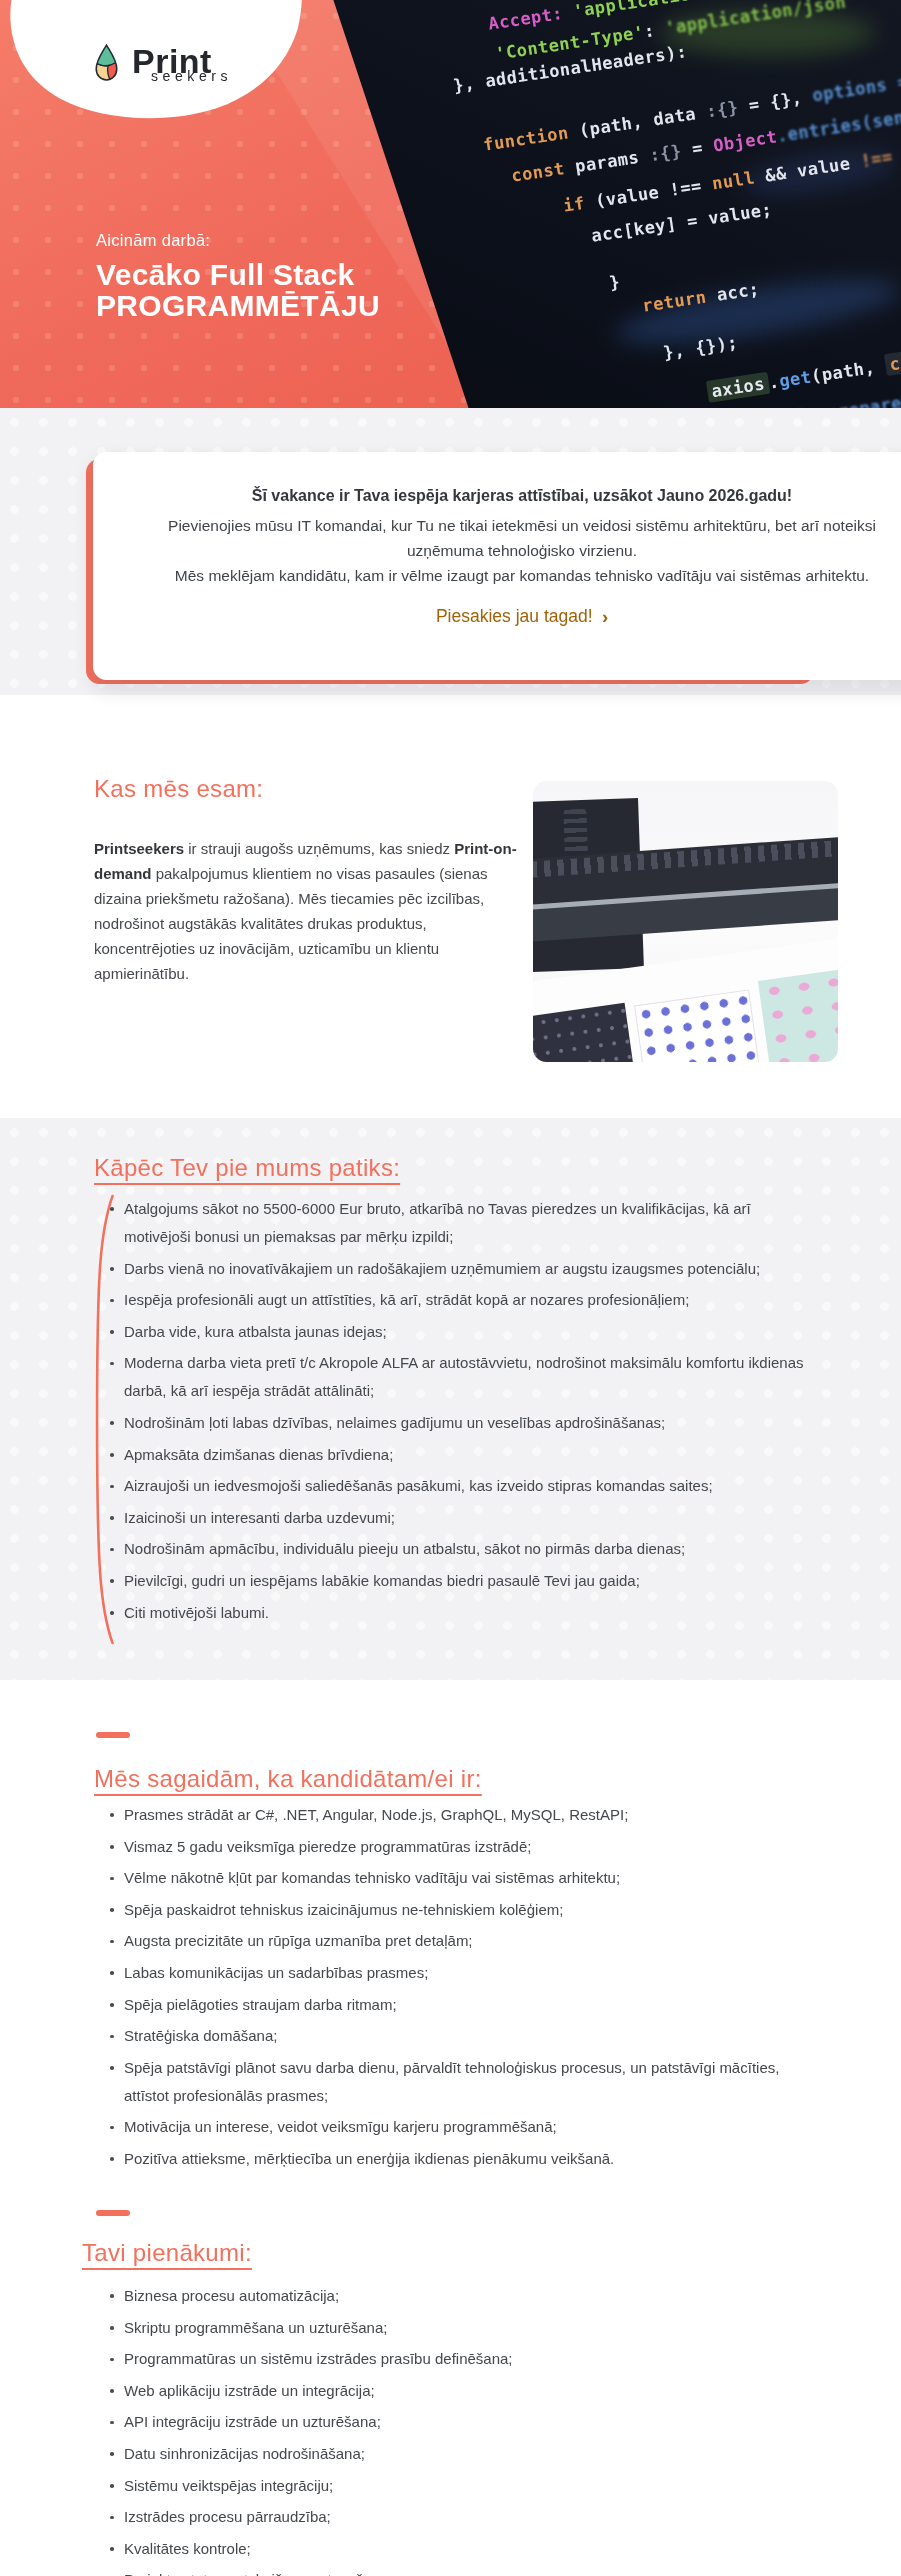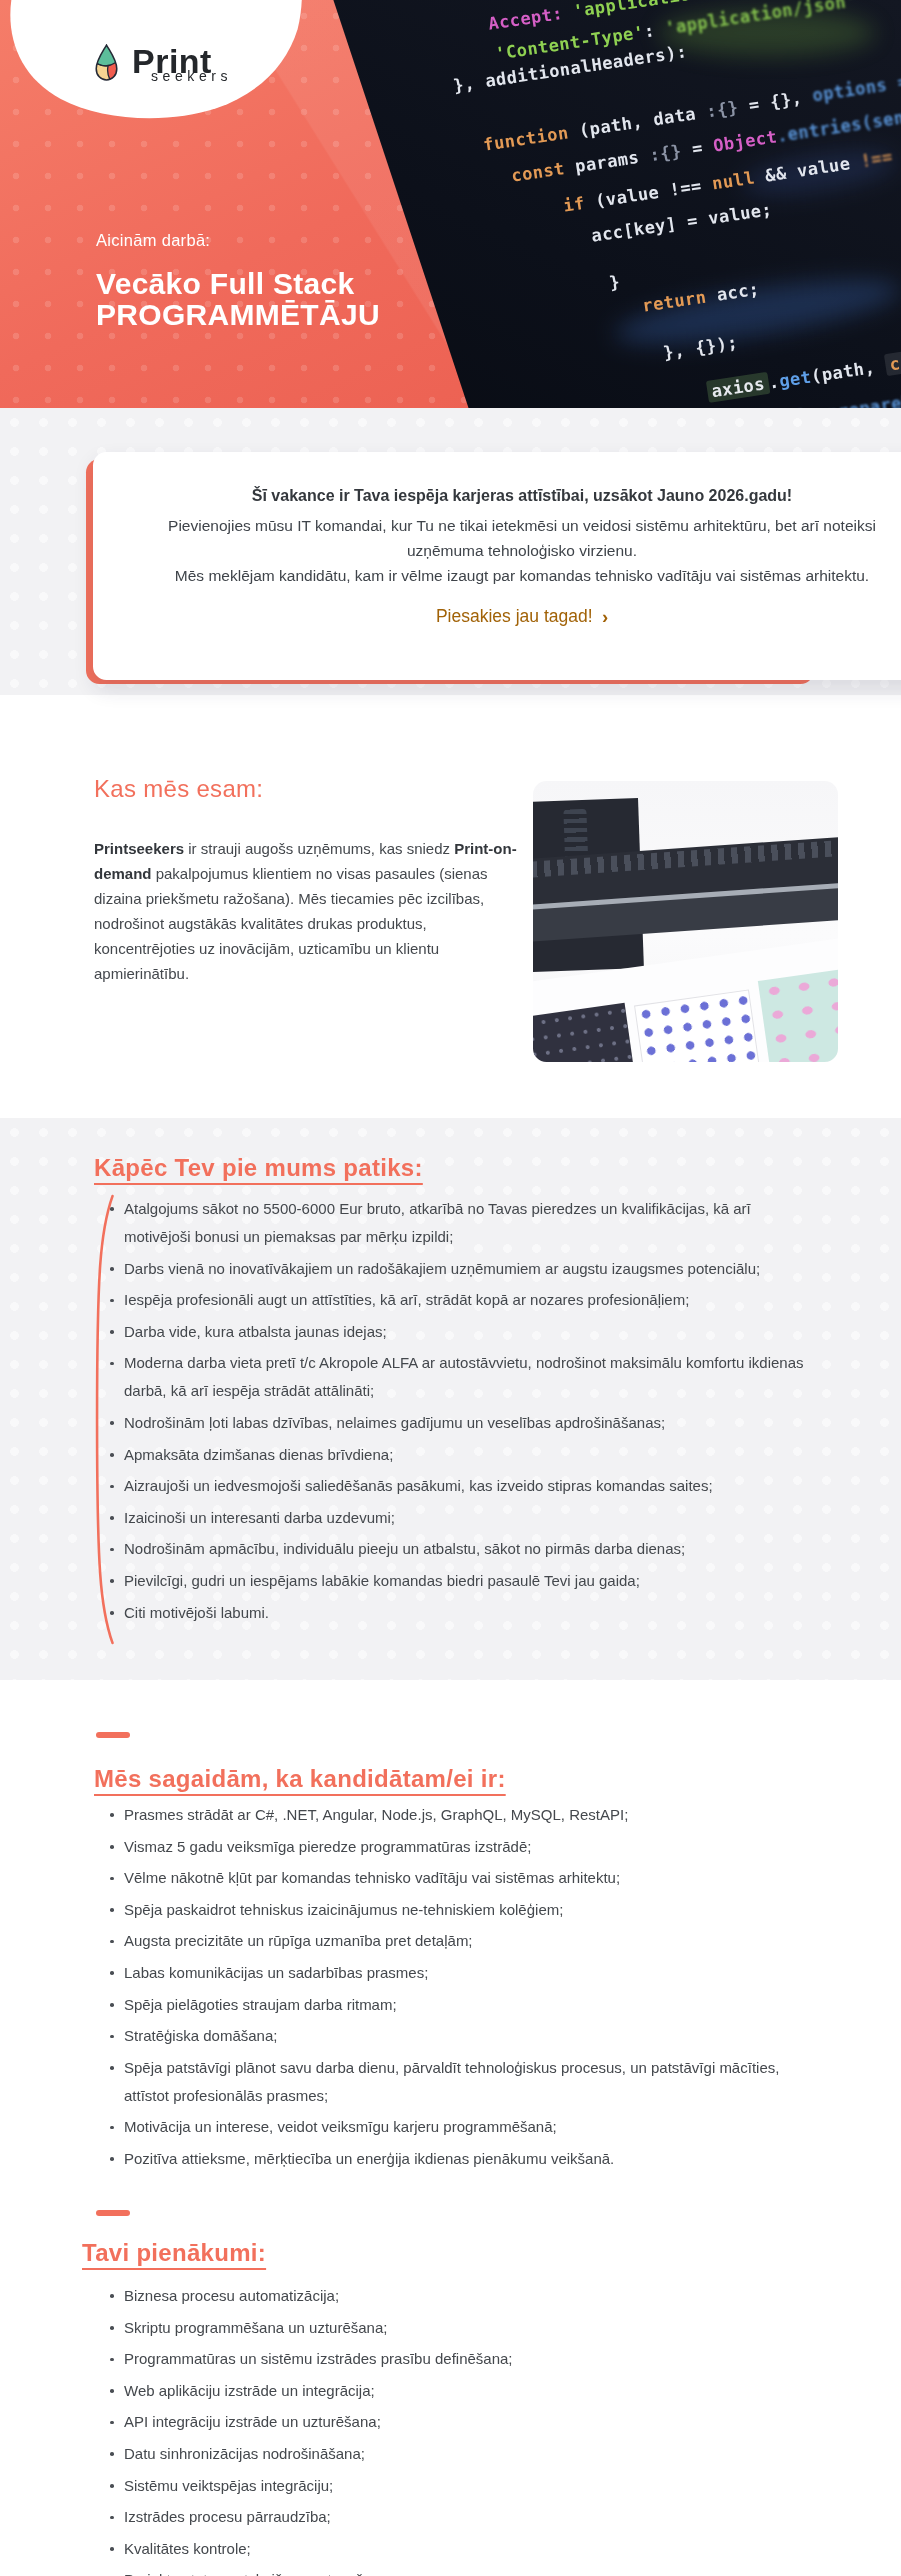--- a/index.html
+++ b/index.html
@@ -30,21 +30,21 @@
   .glow.g2 { left:613px; top:289px; width:289px; height:46px; background:rgba(70,130,230,0.25); transform:rotate(-9deg); }
   .glow.g3 { left:742px; top:155px; width:155px; height:36px; background:rgba(70,110,210,0.18); transform:rotate(-9deg); }
 
   .logo-blob { position:absolute; left:0; top:0; }
   .logo { position:absolute; left:94px; top:44px; width:216px; height:57px; }
   .logo-drop { position:absolute; left:0; top:0; }
   .logo-primary { position:absolute; left:38px; top:-2.1px; font-size:34px; font-weight:600; color:#24272b; letter-spacing:0.5px; }
   .logo-secondary { position:absolute; left:57px; top:24px; font-size:14px; font-weight:400; color:#24272b; letter-spacing:4.6px; }
 
   .header-text { position:absolute; left:96px; top:231px; color:#ffffff; }
-  .header-eyebrow { font-size:16.5px; font-weight:500; line-height:19.6px; margin-bottom:17px; letter-spacing:0.3px; }
+  .header-eyebrow { font-size:16.5px; font-weight:500; line-height:19.6px; margin-bottom:8px; letter-spacing:0.3px; }
   .header-title { font-size:30px; font-weight:700; line-height:31px; letter-spacing:0.3px; }
 
   
   .section-gray { position:absolute; left:0; width:901px; background-color:#f2f2f4;
     background-image:radial-gradient(circle, rgba(255,255,255,0.55) 4.1px, transparent 4.6px);
     background-size:29px 29px; }
   .sg-1 { top:408px; height:287px; }
   .sg-2 { top:1118px; height:562px; }
   .section-white { position:absolute; left:0; width:901px; background:#ffffff; }
   .sw-1 { top:696px; height:422px; }
@@ -56,21 +56,21 @@
   .intro-card { position:absolute; left:93px; top:452px; width:858px; height:228px;
     background:#ffffff; border-radius:13.4px; box-shadow:0 9.3px 20.6px rgba(45,45,70,0.12);
     text-align:center; padding:32px 41px 0 41px; }
   .intro-headline { font-size:16px; font-weight:700; color:#34383d; line-height:23px; margin-bottom:6.2px; }
   .intro-body { font-size:15.5px; color:#3f444a; line-height:25px; font-weight:400; }
   .intro-cta { display:inline-block; margin-top:16.5px; font-size:17.5px; font-weight:500; color:#a16207; text-decoration:none; }
   .intro-cta .arrow { display:inline-block; margin-left:9.3px; font-size:18.5px; font-weight:700; transform:translateY(0.5px); }
 
   
   .heading { position:absolute; font-size:24px; font-weight:500; color:#f2705c; letter-spacing:0.3px; }
-  .heading.underlined { text-decoration:underline; text-decoration-thickness:1.5px; text-underline-offset:6.7px;font-weight:bold; }
+  .heading.underlined { text-decoration:underline; text-decoration-thickness:1.5px; text-underline-offset:6.7px; }
   .about-par { position:absolute; left:94px; top:836px; width:435px;
     font-size:15px; line-height:25px; color:#44484d; }
   .about-par b { color:#33373c; }
 
   .printer-photo { position:absolute; left:533px; top:781px; width:305px; height:281px;
     border-radius:13.4px; overflow:hidden; background:linear-gradient(180deg,#f6f6f8 0%,#fbfbfc 55%,#f2f2f4 100%); }
   .p-beam { position:absolute; left:-15.5px; top:66px; width:361px; height:49px; background:#2b2e37; transform:rotate(-4deg); }
   .p-beam-slots { position:absolute; left:0; top:3.1px; width:100%; height:15.5px;
     background:repeating-linear-gradient(90deg,#4a4f5b 0 6.2px, transparent 6.2px 13.4px); }
   .p-beam2 { position:absolute; left:-15.5px; top:112px; width:361px; height:37px; background:#383c45;

